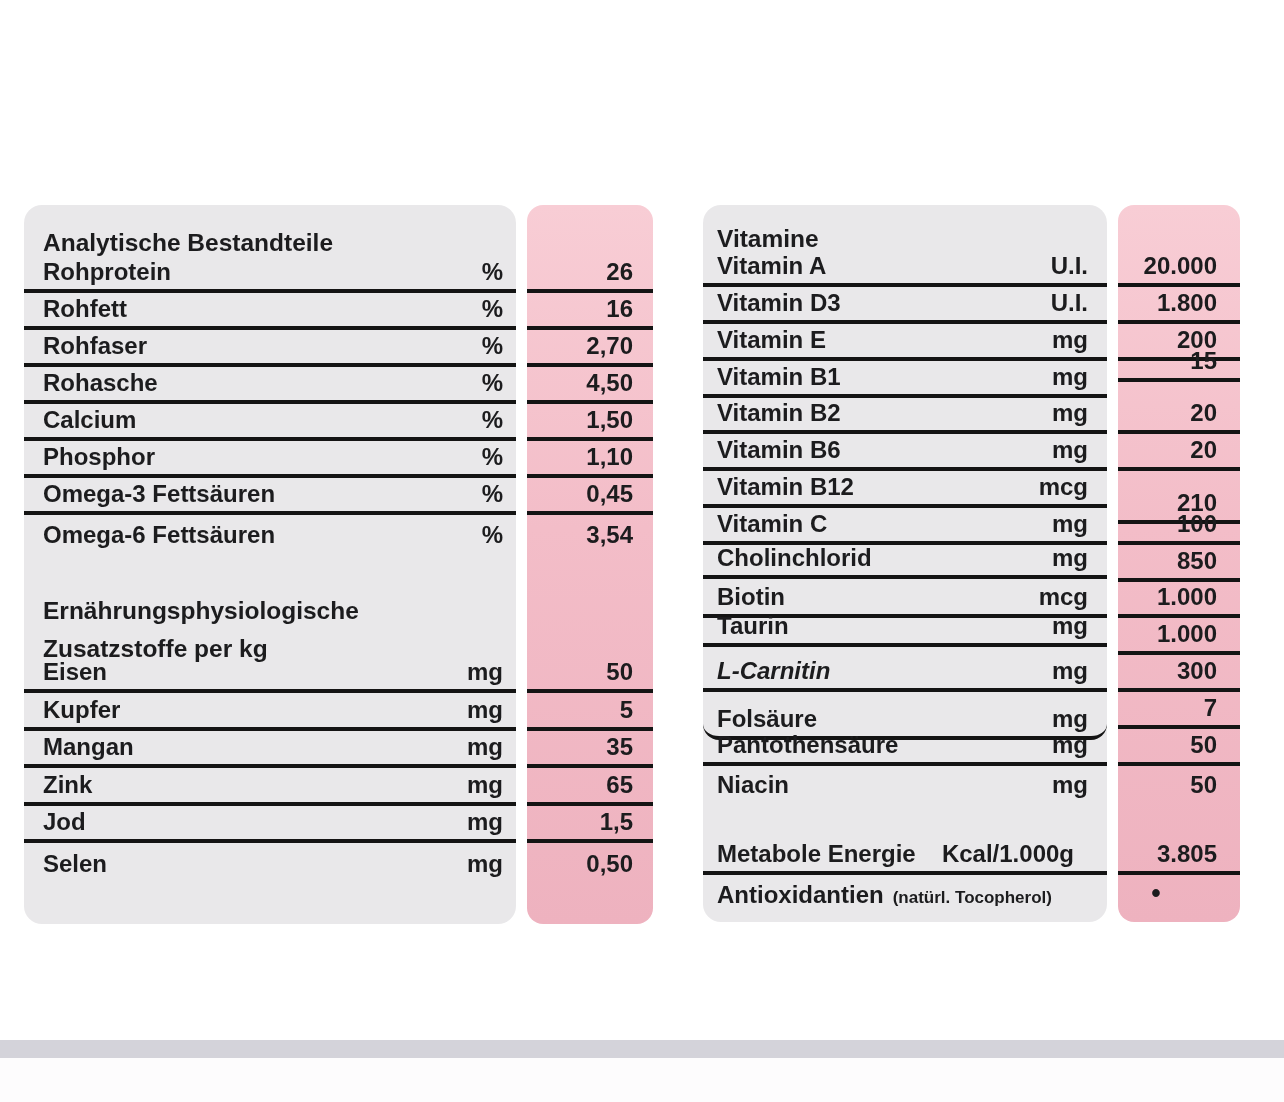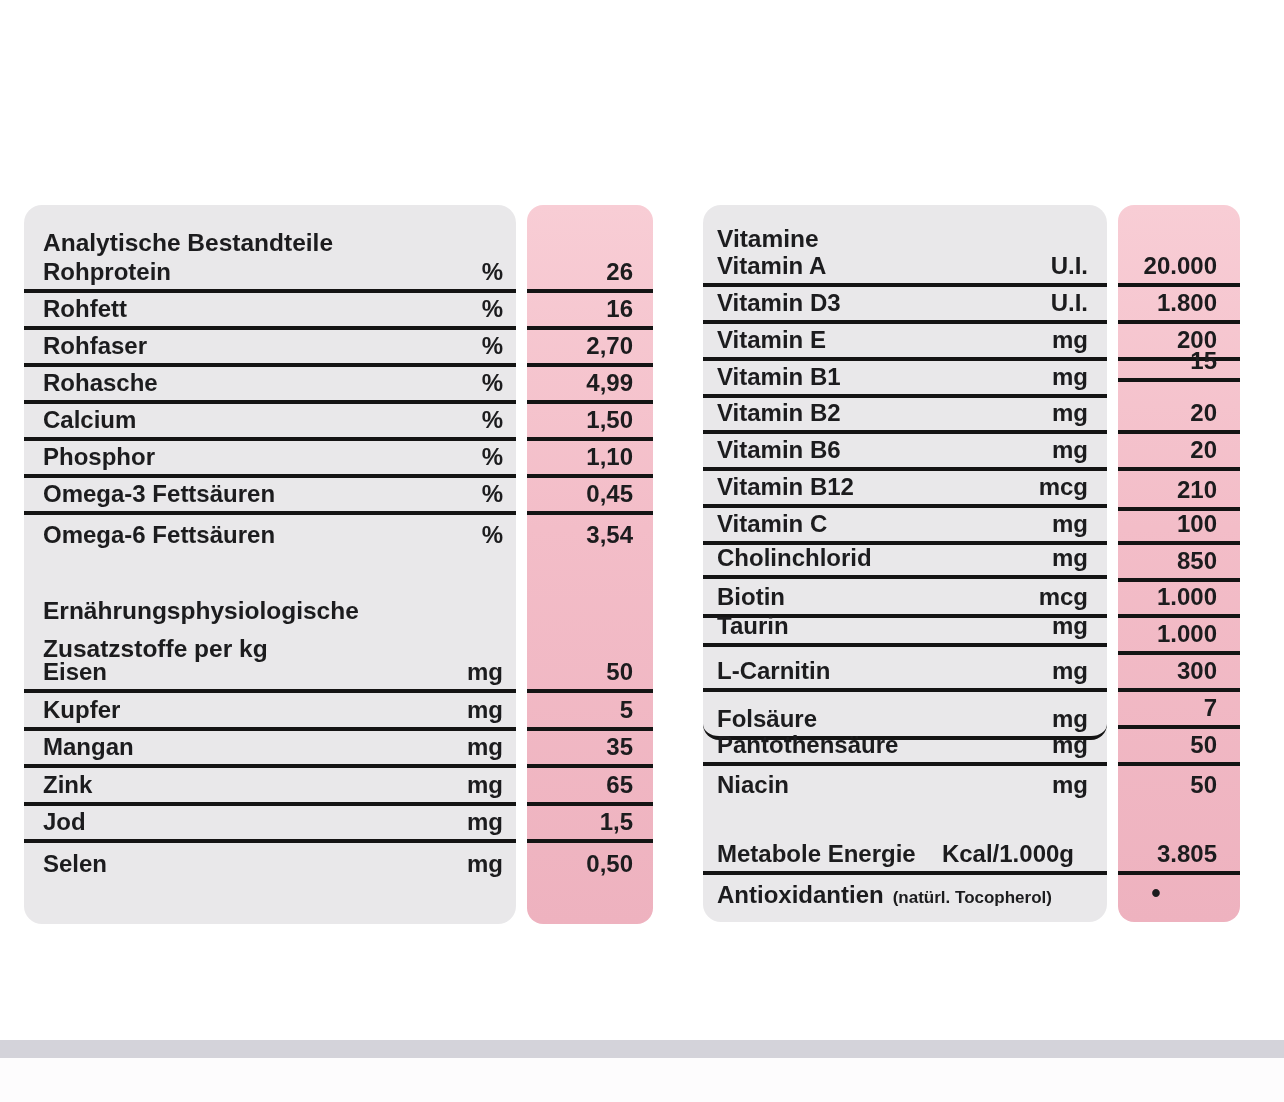--- a/index.html
+++ b/index.html
@@ -107,21 +107,21 @@
     <div class="row pv u" style="top: 51px; height: 37px;">
       <span>26</span>
     </div>
     <div class="row pv u" style="top: 88px; height: 37px;">
       <span>16</span>
     </div>
     <div class="row pv u" style="top: 125px; height: 37px;">
       <span>2,70</span>
     </div>
     <div class="row pv u" style="top: 162px; height: 37px;">
-      <span>4,99</span>
+      <span>4,50</span>
     </div>
     <div class="row pv u" style="top: 199px; height: 37px;">
       <span>1,50</span>
     </div>
     <div class="row pv u" style="top: 236px; height: 37px;">
       <span>1,10</span>
     </div>
     <div class="row pv u" style="top: 273px; height: 37px;">
       <span>0,45</span>
     </div>
@@ -188,21 +188,21 @@
     </div>
     <div class="row gr u" style="top: 376.7px; height: 36.8px;">
       <span class="lbl" style="flex: 1 1 0%;">Biotin</span>
       <span class="unit" style="margin-left: auto;">mcg</span>
     </div>
     <div class="row gr u" style="top: 413.5px; height: 28px;">
       <span class="lbl" style="flex: 1 1 0%;">Taurin</span>
       <span class="unit" style="margin-left: auto;">mg</span>
     </div>
     <div class="row gr u" style="top: 450.3px; height: 36.8px;">
-      <span class="lbl" style="flex: 1 1 0%;">L-Carnitin</span>
+      <span class="lbl" style="flex: 1 1 0%; font-style: italic;">L-Carnitin</span>
       <span class="unit" style="margin-left: auto;">mg</span>
     </div>
     <div class="row gr u" style="top: 487.1px; height: 48px; border-radius: 16px;">
       <span class="lbl" style="flex: 1 1 0%;">Folsäure</span>
       <span class="unit" style="margin-left: auto;">mg</span>
     </div>
     <div class="row gr u" style="top: 523.9px; height: 36.8px;">
       <span class="lbl" style="flex: 1 1 0%;">Pantothensäure</span>
       <span class="unit" style="margin-left: auto;">mg</span>
     </div>
@@ -232,21 +232,21 @@
     </div>
     <div class="row pw u" style="top: 155.9px; height: 21px;">
       <span>15</span>
     </div>
     <div class="row pw u" style="top: 192.7px; height: 36.8px;">
       <span>20</span>
     </div>
     <div class="row pw u" style="top: 229.5px; height: 36.8px;">
       <span>20</span>
     </div>
-    <div class="row pw u" style="top: 266.3px; height: 40px;">
+    <div class="row pw u" style="top: 266.3px; height: 53px;">
       <span>210</span>
     </div>
     <div class="row pw u" style="top: 303.1px; height: 36.8px;">
       <span>100</span>
     </div>
     <div class="row pw u" style="top: 339.9px; height: 36.8px;">
       <span>850</span>
     </div>
     <div class="row pw u" style="top: 376.7px; height: 36.8px;">
       <span>1.000</span>

